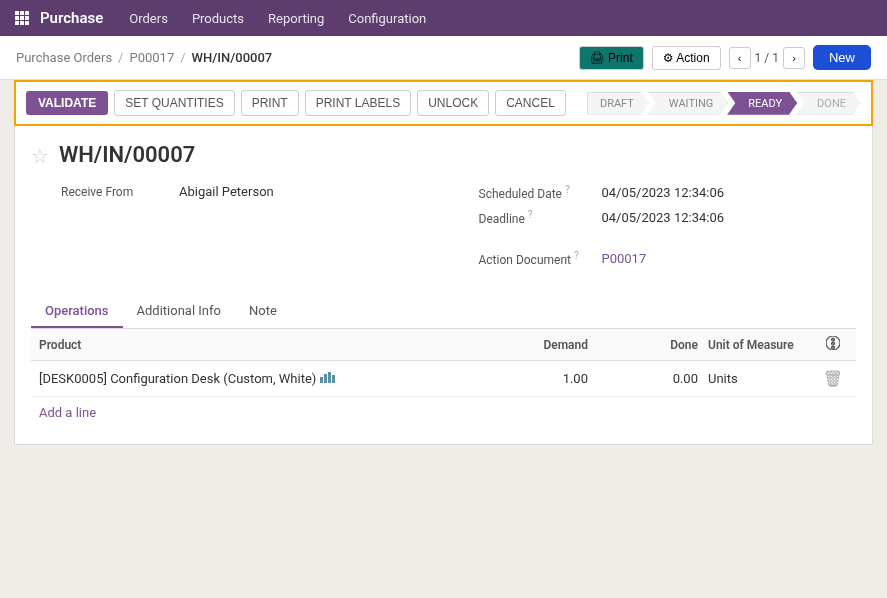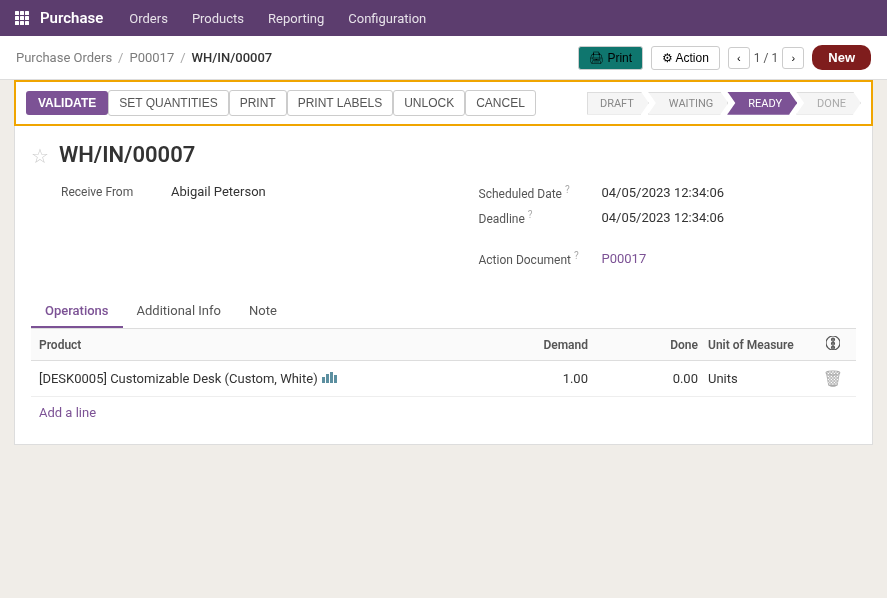--- a/index.html
+++ b/index.html
@@ -38,25 +38,25 @@
     <span style="color:#333;font-weight:500;">WH/IN/00007</span>
   </div>
   <div style="display:flex;align-items:center;gap:8px;">
     <button style="background:#0f766e;border:1px solid #ccc;border-radius:3px;padding:4px 10px;cursor:pointer;font-size:12px;">🖨 Print</button>
     <button style="background:white;border:1px solid #ccc;border-radius:3px;padding:4px 10px;cursor:pointer;font-size:12px;">⚙ Action</button>
     <div style="display:flex;align-items:center;gap:4px;font-size:12px;color:#555;">
       <button style="background:white;border:1px solid #ccc;border-radius:3px;width:22px;height:22px;display:flex;align-items:center;justify-content:center;cursor:pointer;font-size:11px;">‹</button>
       <span>1 / 1</span>
       <button style="background:white;border:1px solid #ccc;border-radius:3px;width:22px;height:22px;display:flex;align-items:center;justify-content:center;cursor:pointer;font-size:11px;">›</button>
     </div>
-    <button style="background:#7f1d1d;color:white;border:none;border-radius:10px;padding:5px 16px;cursor:pointer;font-size:13px;font-weight:700;">New</button>
+    <button style="background:#1d4ed8;color:white;border:none;border-radius:5px;padding:5px 16px;cursor:pointer;font-size:13px;font-weight:400;">New</button>
   </div>
 </div>
 
-<div style="background: white; margin: 0px 14px; border-width: 2.5px; border-style: solid; border-color: rgb(240, 165, 0); padding: 8px 10px; display: flex; align-items: center; ">
+<div style="background: white; margin: 0px 14px; border-width: 2.5px; border-style: solid; border-color: rgb(240, 165, 0); padding: 8px 10px; display: flex; align-items: center; gap: 6px;">
 
   <button style="background:#7c5295;color:white;border:none;border-radius:3px;padding:5px 12px;cursor:pointer;font-size:12px;font-weight:600;">VALIDATE</button>
   <button style="background:white;border:1px solid #ccc;border-radius:3px;padding:5px 10px;cursor:pointer;font-size:12px;color:#555;">SET QUANTITIES</button>
   <button style="background:white;border:1px solid #ccc;border-radius:3px;padding:5px 10px;cursor:pointer;font-size:12px;color:#555;">PRINT</button>
   <button style="background:white;border:1px solid #ccc;border-radius:3px;padding:5px 10px;cursor:pointer;font-size:12px;color:#555;">PRINT LABELS</button>
   <button style="background:white;border:1px solid #ccc;border-radius:3px;padding:5px 10px;cursor:pointer;font-size:12px;color:#555;">UNLOCK</button>
   <button style="background:white;border:1px solid #ccc;border-radius:3px;padding:5px 10px;cursor:pointer;font-size:12px;color:#555;">CANCEL</button>
 
   <div style="display:flex;align-items:flex-start;margin-left:auto;">
     <div style="padding:4px 14px 4px 12px;font-size:11px;color:#888;background:#f5f5f5;border:1px solid #ddd;clip-path:polygon(0 0, calc(100% - 8px) 0, 100% 50%, calc(100% - 8px) 100%, 0 100%);">
@@ -81,21 +81,21 @@
 
   <div style="display:flex;align-items:flex-start;gap:10px;margin-bottom:16px;">
     <span style="color:#ccc;font-size:20px;cursor:pointer;margin-top:2px;">☆</span>
     <div>
       <div style="font-size:22px;font-weight:600;color:#333;">WH/IN/00007</div>
     </div>
   </div>
 
   <div style="display:flex;gap:40px;margin-bottom:20px;margin-left:30px;">
     <div style="flex:1;">
-      <div style="display:flex;align-items:center;margin-bottom:8px;">
+      <div style="display:flex;align-items:center;margin-bottom:8px;gap:8px;">
         <span style="color:#555;font-size:12px;width:110px;flex-shrink:0;">Receive From</span>
         <span style="color:#333;font-size:13px;">Abigail Peterson</span>
       </div>
     </div>
     <div style="flex:1;">
       <div style="display:flex;align-items:center;margin-bottom:8px;gap:8px;">
         <span style="color:#555;font-size:12px;width:115px;flex-shrink:0;">
           <span>Scheduled Date</span>
           <sup style="color:#aaa;cursor:pointer;font-size:10px;">?</sup>
         </span>
@@ -134,21 +134,21 @@
         <path d="M7 0a7 7 0 100 14A7 7 0 007 0zm0 2a1.5 1.5 0 110 3 1.5 1.5 0 010-3zm0 4a1.5 1.5 0 110 3 1.5 1.5 0 010-3zm0 4a1.5 1.5 0 110 3 1.5 1.5 0 010-3z" fill="none" stroke="#555" stroke-width="1.2"></path>
         <circle cx="7" cy="3" r="1" fill="#555"></circle>
         <circle cx="7" cy="7" r="1" fill="#555"></circle>
         <circle cx="7" cy="11" r="1" fill="#555"></circle>
       </svg>
     </div>
   </div>
 
   <div style="display:flex;align-items:center;padding:8px 8px;border-bottom:1px solid #eee;font-size:13px;">
     <div style="flex:1;display:flex;align-items:center;gap:4px;">
-      <span>[DESK0005] Customizable Desk (Custom, White)</span>
+      <span>[DESK0005] Configuration Desk (Custom, White)</span>
       <span style="color:#5c8fa0;font-size:12px;cursor:pointer;" title="Forecast">
         <svg width="16" height="12" viewBox="0 0 16 12" fill="#5c8fa0">
           <rect x="0" y="6" width="3" height="6" fill="#5c8fa0"></rect>
           <rect x="4" y="3" width="3" height="9" fill="#5c8fa0"></rect>
           <rect x="8" y="1" width="3" height="11" fill="#5c8fa0"></rect>
           <rect x="12" y="4" width="3" height="8" fill="#5c8fa0"></rect>
         </svg>
       </span>
     </div>
     <div style="width:100px;text-align:right;padding-right:40px;">1.00</div>

